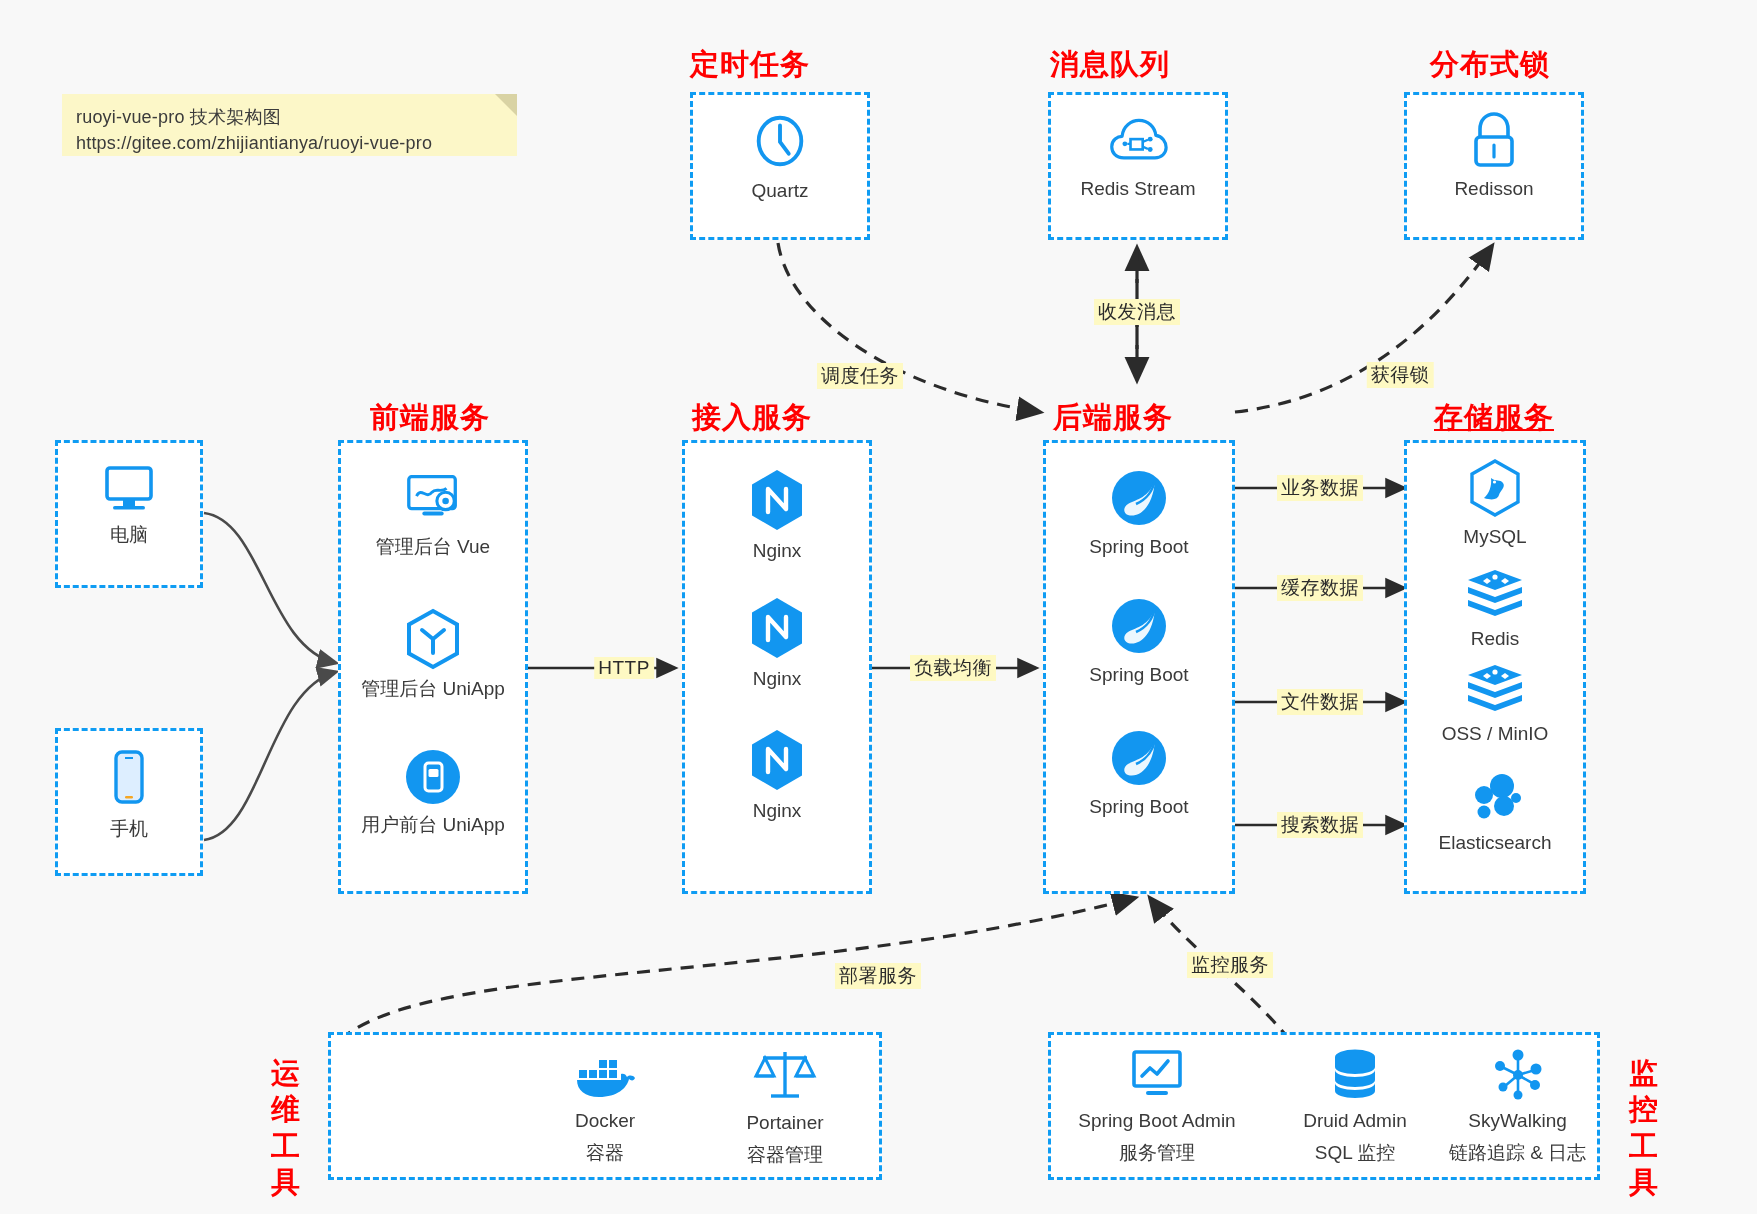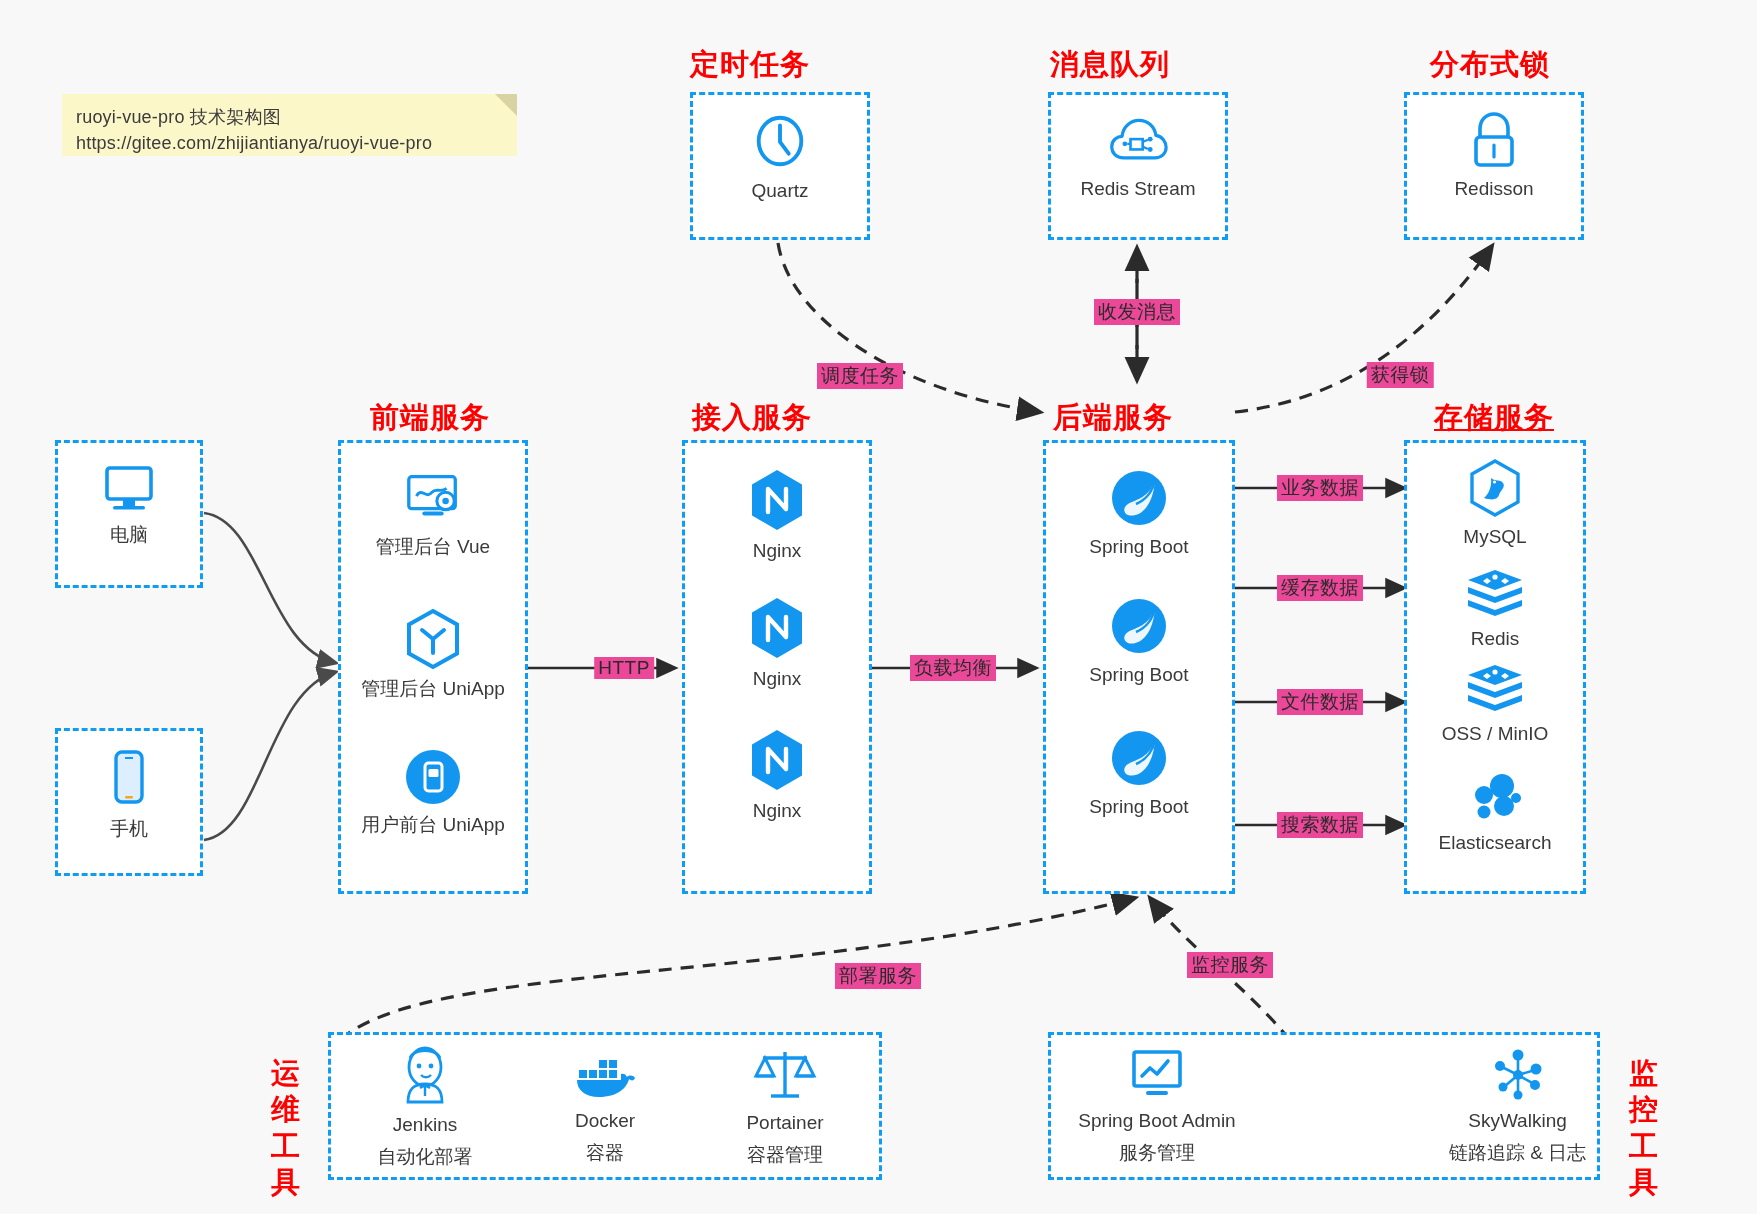--- a/index.html
+++ b/index.html
@@ -73,21 +73,21 @@
     color: #3a3a3a;
     line-height: 1.35;
     margin-top: 6px;
     white-space: nowrap;
   }
   .node .cap.sub { font-size: 19px; }
   .ic { display: block; }
   
   .elabel {
     position: absolute;
-    background: #ec4899;
+    background: #fef9c3;
     font-size: 19px;
     color: #2b2b2b;
     padding: 0 4px;
     white-space: nowrap;
     transform: translate(-50%, -50%);
     letter-spacing: .5px;
   }
 </style>
 </head>
 <body>
@@ -323,33 +323,20 @@
     </svg>
     <div class="cap">Elasticsearch</div>
   </div>
 
   <div class="sect-title vertical" style="left:258px; top:1055px;">
     <div>运维</div>
     <div>工具</div>
   </div>
   <div class="box" style="left:328px; top:1032px; width:554px; height:148px;"></div>
 
-  <div class="node" style="left:340px; top:1044px; width:170px;">
-    <svg class="ic" width="62" height="62" viewBox="0 0 62 62">
-      <path d="M14 58 C14 45 20 40 31 40 C42 40 48 45 48 58 Z" fill="none" stroke="#1296f0" stroke-width="2.8"></path>
-      <ellipse cx="31" cy="23" rx="16" ry="19" fill="none" stroke="#1296f0" stroke-width="2.8"></ellipse>
-      <path d="M16 14 C20 4 42 4 46 14" fill="none" stroke="#1296f0" stroke-width="2.8"></path>
-      <circle cx="25" cy="22" r="2.4" fill="#1296f0"></circle>
-      <circle cx="37" cy="22" r="2.4" fill="#1296f0"></circle>
-      <path d="M27 31 C30 34 34 34 37 31" fill="none" stroke="#1296f0" stroke-width="2.4"></path>
-      <path d="M31 41 L31 52 M26 44 L31 41 L36 44" fill="none" stroke="#1296f0" stroke-width="2.4"></path>
-    </svg>
-    <div class="cap">Jenkins</div>
-    <div class="cap sub">自动化部署</div>
-  </div>
 
   <div class="node" style="left:520px; top:1052px; width:170px;">
     <svg class="ic" width="64" height="50" viewBox="0 0 64 50">
       <g fill="#1296f0">
         <rect x="16" y="18" width="8" height="8"></rect>
           <rect x="26" y="18" width="8" height="8"></rect>
         <rect x="36" y="18" width="8" height="8"></rect>
           <rect x="26" y="8" width="8" height="8"></rect>
         <rect x="36" y="8" width="8" height="8"></rect>
           <rect x="6" y="18" width="8" height="8"></rect>
@@ -383,20 +370,30 @@
   <div class="node" style="left:1052px; top:1048px; width:210px;">
     <svg class="ic" width="58" height="54" viewBox="0 0 58 54">
       <rect x="6" y="4" width="46" height="34" rx="2" fill="none" stroke="#1296f0" stroke-width="3.6"></rect>
       <path d="M14 28 L22 20 L29 26 L40 13" fill="none" stroke="#1296f0" stroke-width="3.6" stroke-linecap="round" stroke-linejoin="round"></path>
       <rect x="18" y="43" width="22" height="4" rx="2" fill="#1296f0"></rect>
     </svg>
     <div class="cap">Spring Boot Admin</div>
     <div class="cap sub">服务管理</div>
   </div>
 
+  <div class="node" style="left:1265px; top:1048px; width:180px;">
+    <svg class="ic" width="52" height="54" viewBox="0 0 52 54">
+      <ellipse cx="26" cy="9" rx="20" ry="7.5" fill="#1296f0"></ellipse>
+      <path d="M6 9 L6 19 C6 23 15 26 26 26 C37 26 46 23 46 19 L46 9 Z" fill="#1296f0"></path>
+      <path d="M6 22 L6 32 C6 36 15 39 26 39 C37 39 46 36 46 32 L46 22 C46 26 37 29 26 29 C15 29 6 26 6 22 Z" fill="#1296f0"></path>
+      <path d="M6 35 L6 43 C6 47 15 50 26 50 C37 50 46 47 46 43 L46 35 C46 39 37 42 26 42 C15 42 6 39 6 35 Z" fill="#1296f0"></path>
+    </svg>
+    <div class="cap">Druid Admin</div>
+    <div class="cap sub">SQL 监控</div>
+  </div>
 
   <div class="node" style="left:1425px; top:1048px; width:185px;">
     <svg class="ic" width="56" height="54" viewBox="0 0 56 54">
       <g stroke="#1296f0" stroke-width="2.6">
         <line x1="28" y1="27" x2="28" y2="8"></line>
           <line x1="28" y1="27" x2="12" y2="19"></line>
         <line x1="28" y1="27" x2="45" y2="22"></line>
           <line x1="28" y1="27" x2="15" y2="38"></line>
         <line x1="28" y1="27" x2="44" y2="36"></line>
           <line x1="28" y1="27" x2="28" y2="46"></line>

